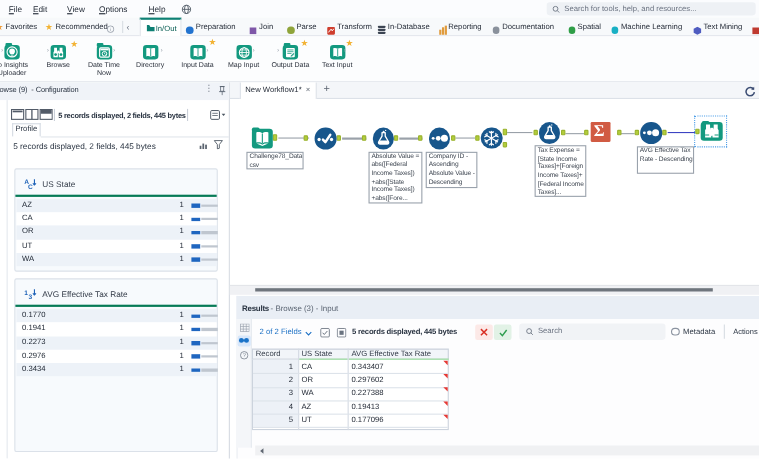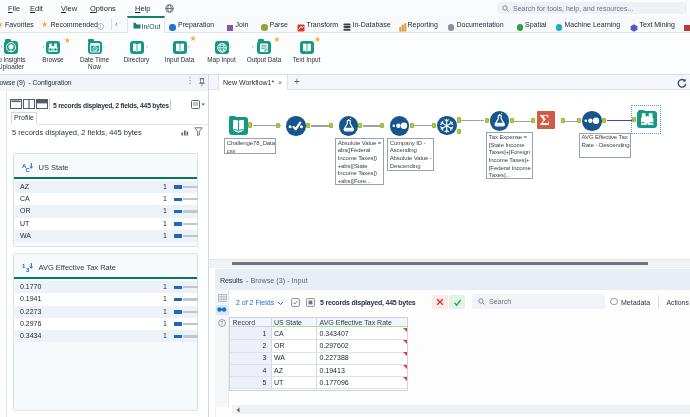--- a/index.html
+++ b/index.html
@@ -503,21 +503,21 @@
   <div class="lblbox" style="left:369.6px;top:57.8px;width:52px;height:25px">AVG Effective Tax
 Rate - Descending</div>
 
   <div class="abs" style="left:0;top:183.5px;width:481px;height:9.5px;background:#f0f1f4;border-top:1px solid #e3e5e9"></div>
   <div class="abs" style="left:22.7px;top:187px;width:416px;height:2.6px;background:#6f757d"></div>
 </div>
 
 <div id="results" class="abs">
   <div class="abs" style="left:0;top:0;width:1px;height:148px;background:#e9edf2"></div>
   <div class="abs" style="left:0;top:0;width:475px;height:20.5px;background:#e9eef5"></div>
-  <span class="abs" style="left:5px;top:6.5px;font-size:7.2px;font-weight:normal;letter-spacing:-0.2px;color:#2a3442">Results</span>
+  <span class="abs" style="left:5px;top:6.5px;font-size:7.2px;font-weight:bold;letter-spacing:-0.2px;color:#2a3442">Results</span>
   <span class="abs" style="left:31px;top:6.8px;font-size:7.2px;color:#5a6472">- Browse (3) - Input</span>
 
   <div class="abs" style="left:0;top:20.5px;width:13.5px;height:117px;background:#f4f6f9;border-right:1px solid #e6eaef"></div>
   <svg class="abs" style="left:2.5px;top:25px" width="9" height="8" viewBox="0 0 9 8">
       <rect x="0.5" y="0.5" width="8" height="7" fill="none" stroke="#99a1ad" stroke-width="0.6"></rect>
       <line x1="3.2" y1="0.5" x2="3.2" y2="7.5" stroke="#99a1ad" stroke-width="0.6"></line>
       <line x1="5.9" y1="0.5" x2="5.9" y2="7.5" stroke="#99a1ad" stroke-width="0.6"></line>
       <line x1="0.5" y1="2.8" x2="8.5" y2="2.8" stroke="#99a1ad" stroke-width="0.6"></line>
       <line x1="0.5" y1="5.2" x2="8.5" y2="5.2" stroke="#99a1ad" stroke-width="0.6"></line>
     </svg>

